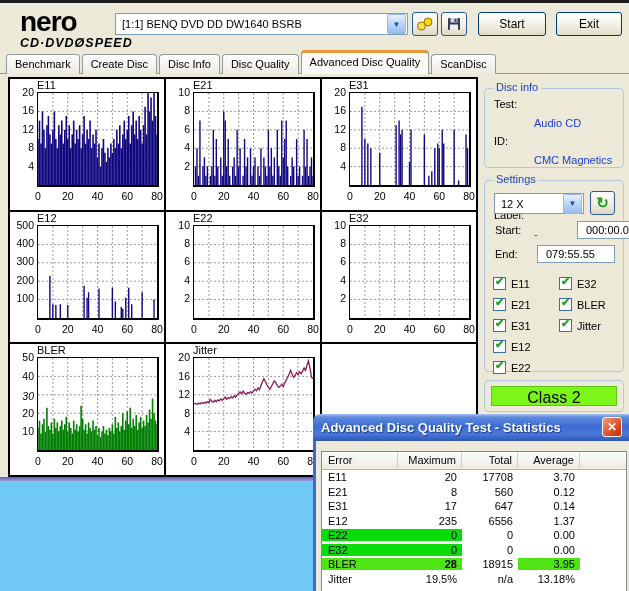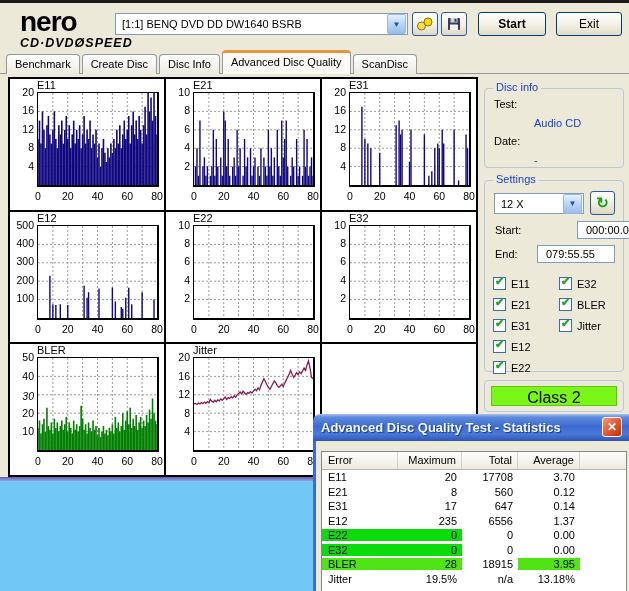--- a/index.html
+++ b/index.html
@@ -80,28 +80,29 @@
     </svg>
   </div>
   <div class="tool-btn" style="left:441px;">
     <svg width="14" height="14" viewBox="0 0 14 14">
       <rect x="1" y="1" width="12" height="12" fill="#3C3C50" rx="1"></rect>
       <rect x="3.5" y="1" width="7" height="4.5" fill="#C8D8E8"></rect>
       <rect x="7.5" y="1.8" width="2" height="3" fill="#3C3C50"></rect>
       <rect x="3" y="7.5" width="8" height="5.5" fill="#F0F0F0"></rect>
     </svg>
   </div>
-  <div class="xp-btn" style="left:478px;width:68px;font-weight:bold;">Start</div>
+  <div class="xp-btn" style="left:478px;width:68px;">Start</div>
   <div class="xp-btn" style="left:556px;width:66px;">Exit</div>
 
   <div id="tabline"></div>
   <div id="tabs">
       <div class="tab">Benchmark</div>
       <div class="tab">Create Disc</div>
       <div class="tab">Disc Info</div>
+      <div class="tab">Disc Quality</div>
       <div class="tab active">Advanced Disc Quality</div>
       <div class="tab">ScanDisc</div>
     </div>
 
   <div id="charts">
     <div class="cell">
         <div class="c-title" style="left: 27px;">E11</div>
         <span class="c-ylab" style="top: 80.6px;">4</span>
         <span class="c-ylab" style="top: 62.2px;">8</span>
         <span class="c-ylab" style="top: 43.8px;">12</span>
@@ -584,20 +585,24 @@
   </div>
 
   <div class="groupbox" style="top:88px;height:80px;">
     <span class="gb-title">Disc info</span>
     <div id="di-rows" style="padding-top:6px;">
         <div class="di-row">
           <span class="di-label">Test:</span>
           <span class="di-value">Audio CD</span>
         </div>
         <div class="di-row">
+          <span class="di-label">ID:</span>
+          <span class="di-value">CMC Magnetics</span>
+        </div>
+        <div class="di-row">
           <span class="di-label">Date:</span>
           <span class="di-value">-</span>
         </div>
         <div class="di-row">
           <span class="di-label">Label:</span>
           <span class="di-value">-</span>
         </div>
       </div>
   </div>
 
@@ -719,21 +724,21 @@
             <span class="s-c3">0.00</span>
           </div>
           <div class="s-row">
             <span class="s-c0" style="background: rgb(10, 219, 10);">E32</span>
             <span class="s-c1" style="background: rgb(10, 219, 10);">0</span>
             <span class="s-c2">0</span>
             <span class="s-c3">0.00</span>
           </div>
           <div class="s-row">
             <span class="s-c0" style="background: rgb(79, 229, 20);">BLER</span>
-            <span class="s-c1" style="background: rgb(79, 229, 20);">28</span>
+            <span class="s-c1" style="background: rgb(79, 229, 20); font-weight: bold;">28</span>
             <span class="s-c2">18915</span>
             <span class="s-c3" style="background: rgb(79, 229, 20);">3.95</span>
           </div>
           <div class="s-row">
             <span class="s-c0">Jitter</span>
             <span class="s-c1">19.5%</span>
             <span class="s-c2">n/a</span>
             <span class="s-c3">13.18%</span>
           </div>
         </div>

